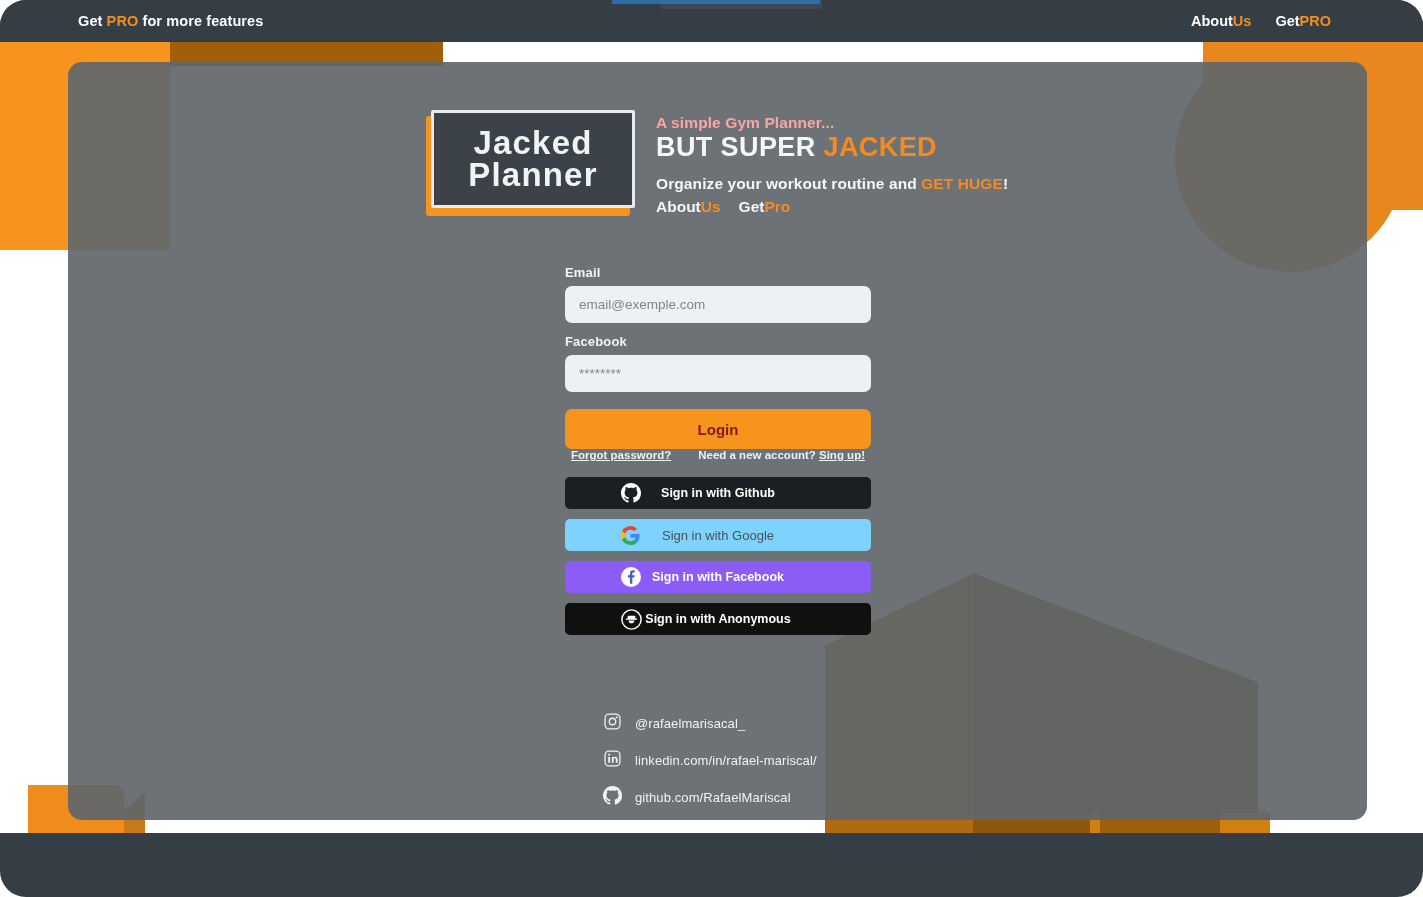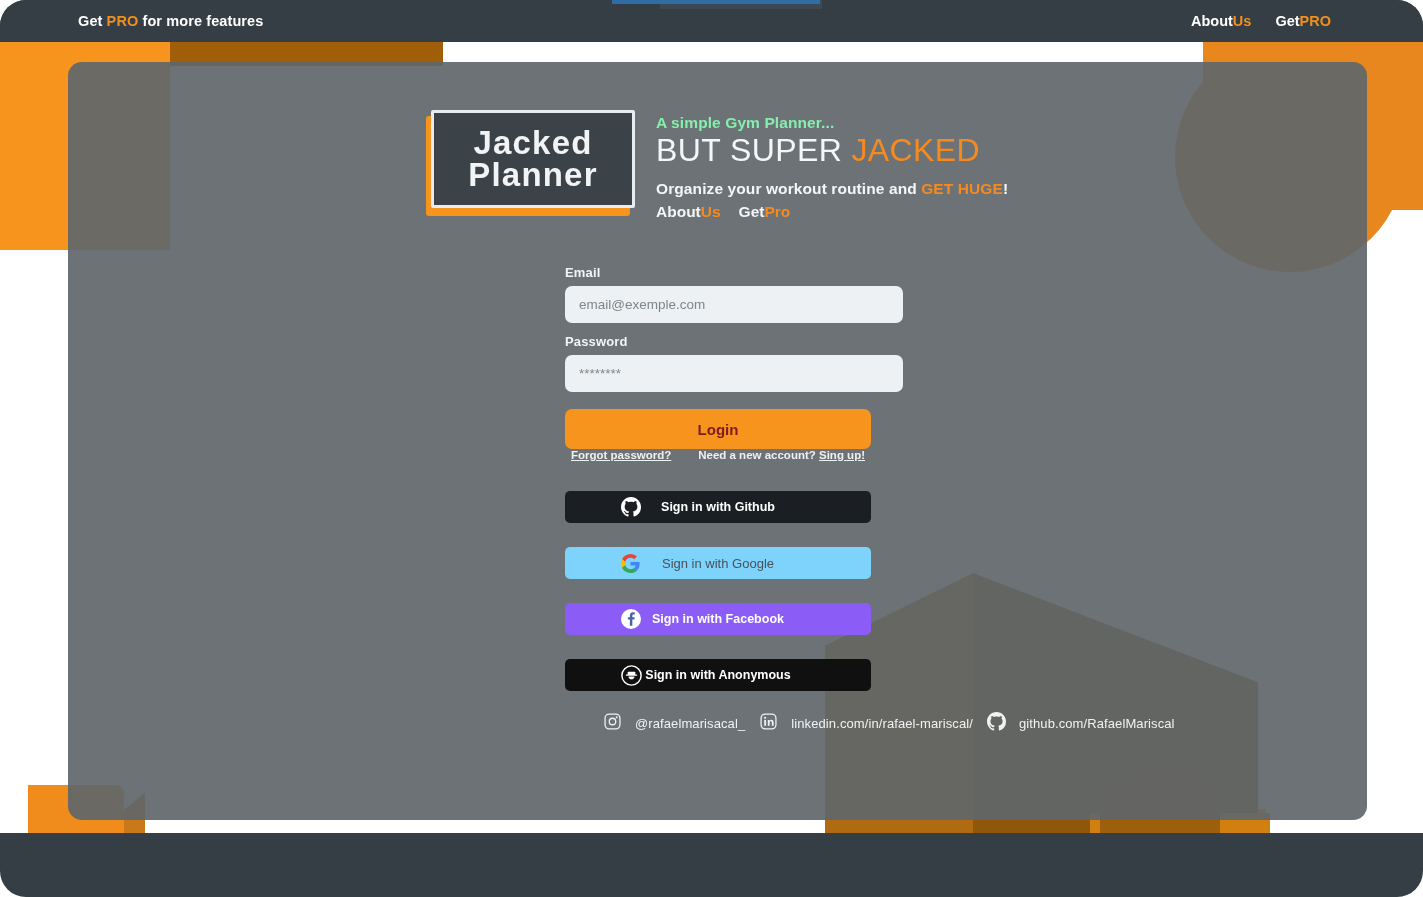--- a/index.html
+++ b/index.html
@@ -210,26 +210,26 @@
     color: #f1f3f5;
     font-size: 33px;
     font-weight: bold;
     letter-spacing: 1.2px;
   }
 
   .tagline { padding-top: 4px; }
   .tag-small {
     font-size: 15.5px;
     font-weight: bold;
-    color: #86efac;
+    color: #fca5a5;
     letter-spacing: .1px;
   }
   .tag-big {
-    font-size: 32px;
-    font-weight: normal;
+    font-size: 27px;
+    font-weight: bold;
     color: #f4f6f7;
     letter-spacing: .4px;
     line-height: 1.14;
     white-space: nowrap;
   }
   .tag-mid {
     font-size: 15.5px;
     font-weight: bold;
     color: #f4f6f7;
     letter-spacing: .1px;
@@ -252,21 +252,21 @@
     width: 306px;
   }
   .field-label {
     font-size: 13px;
     font-weight: bold;
     color: #f2f4f5;
     margin-bottom: 6px;
     letter-spacing: .15px;
   }
   .field-input {
-    width: 338px;
+    width: 306px;
     height: 37px;
     border: none;
     border-radius: 7px;
     background: #eef1f3;
     padding: 16px 14px;
     font-size: 13.5px;
     font-family: "Liberation Sans", sans-serif;
     color: #3b4248;
     outline: none;
   }
@@ -307,40 +307,39 @@
     height: 32px;
     border: none;
     border-radius: 5px;
     display: flex;
     align-items: center;
     justify-content: center;
     font-size: 12.5px;
     font-weight: bold;
     font-family: "Liberation Sans", sans-serif;
     cursor: pointer;
-    margin-top: 14px;
   }
   .social-ico {
     position: absolute;
     left: 56px;
     display: flex;
     align-items: center;
     justify-content: center;
   }
   .sb-github    { background: #1b1f23; color: #ffffff; }
   .sb-google    { background: #7dd3fc; color: #4a5157; font-weight: normal; font-size: 13px; }
   .sb-facebook  { background: #8b5cf6; color: #ffffff; }
   .sb-anonymous { background: #101010; color: #ffffff; }
 
   
   .footer-links {
     position: absolute;
     left: 603px; top: 712px;
     display: flex;
-    flex-direction: row;
+    flex-direction: column;
     gap: 14px;
   }
   .fl-row {
     display: flex;
     align-items: center;
     gap: 13px;
     cursor: pointer;
   }
   .fl-text {
     font-size: 13px;
@@ -414,21 +413,21 @@
       </div>
     </div>
 
     <div class="form">
 
       <div class="field-label">Email</div>
       <input class="field-input" type="email" placeholder="email@exemple.com" style="">
 
       <div class="field-gap"></div>
 
-      <div class="field-label">Password</div>
+      <div class="field-label">Facebook</div>
       <input class="field-input" type="text" placeholder="********" style="">
 
       <button class="btn-login">Login</button>
 
       <div class="links-row">
         <span class="link-u">Forgot password?</span>
         <span>
           <span class="link-plain">Need a new account?</span>
           <span class="link-u">Sing up!</span>
         </span>

